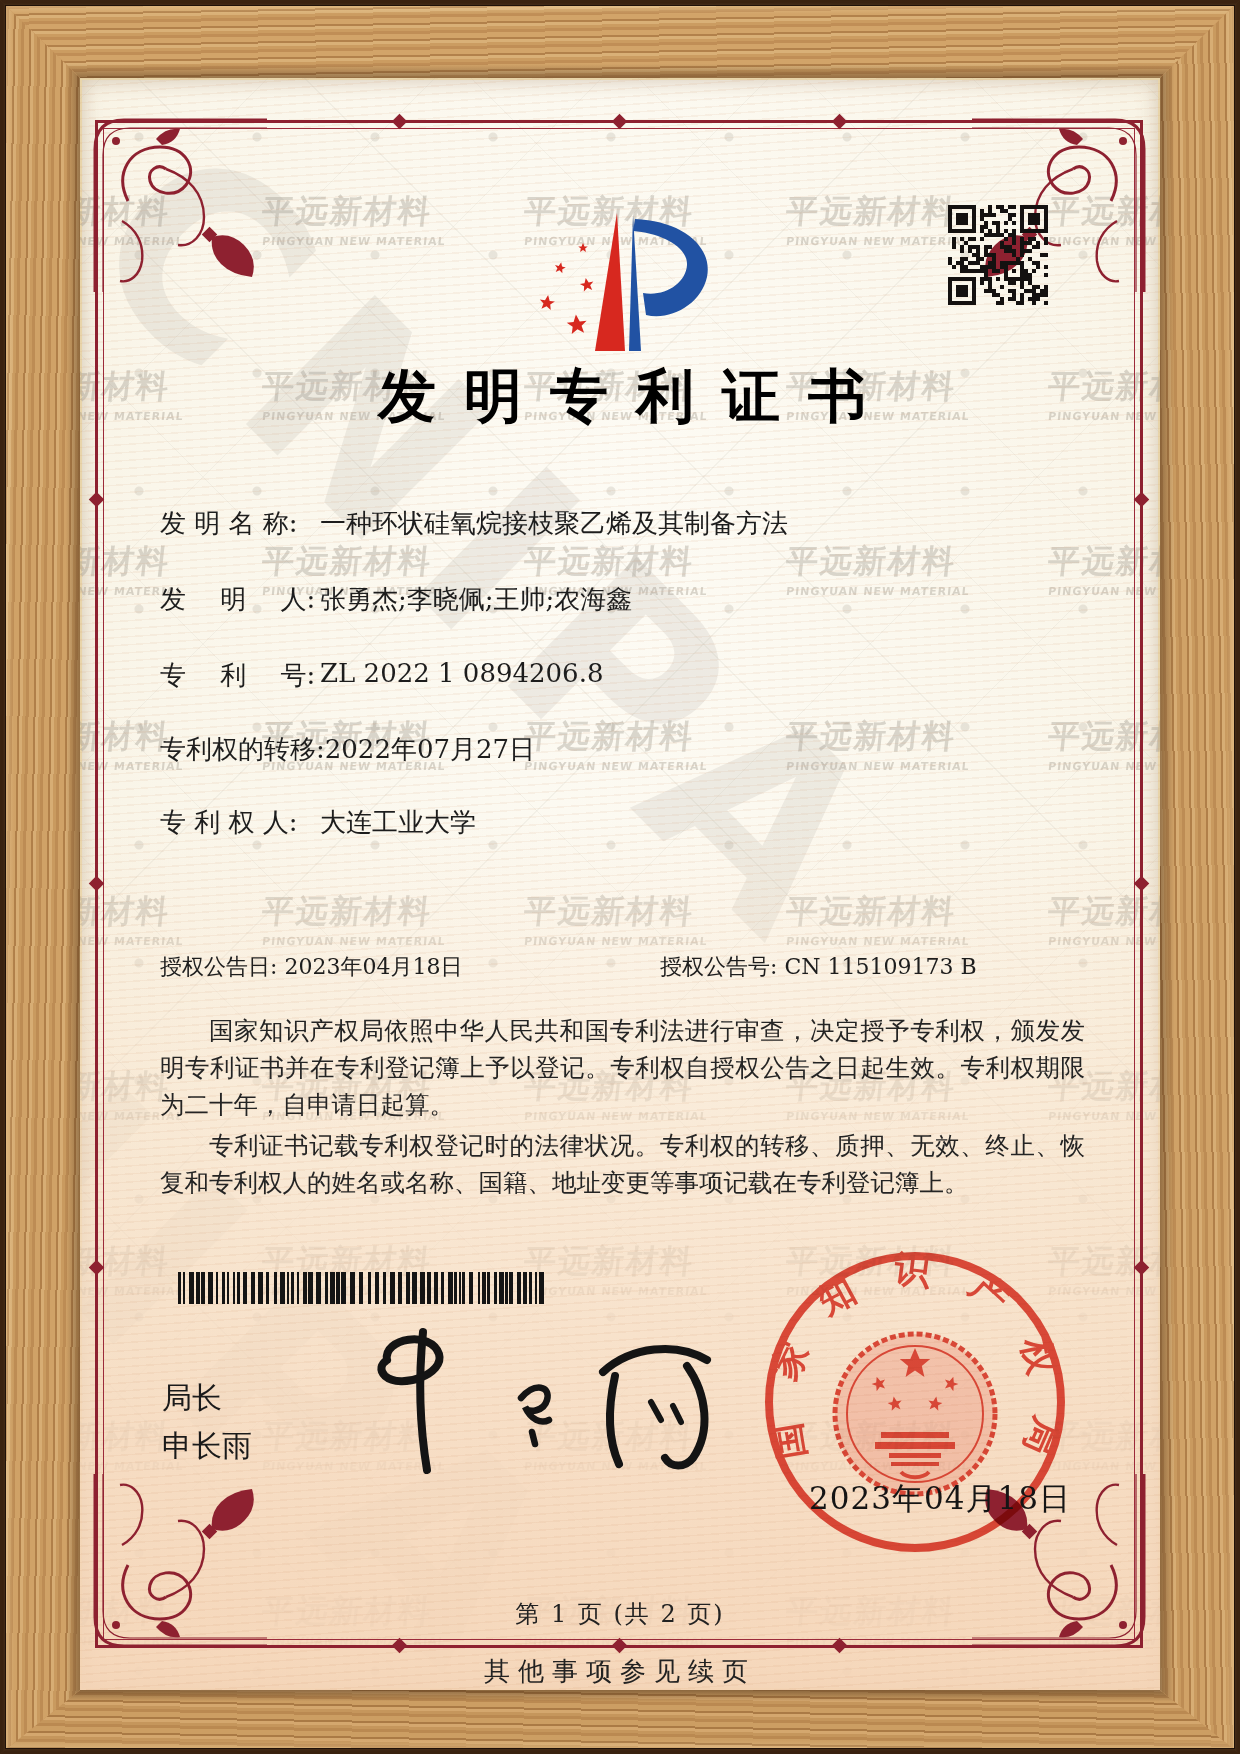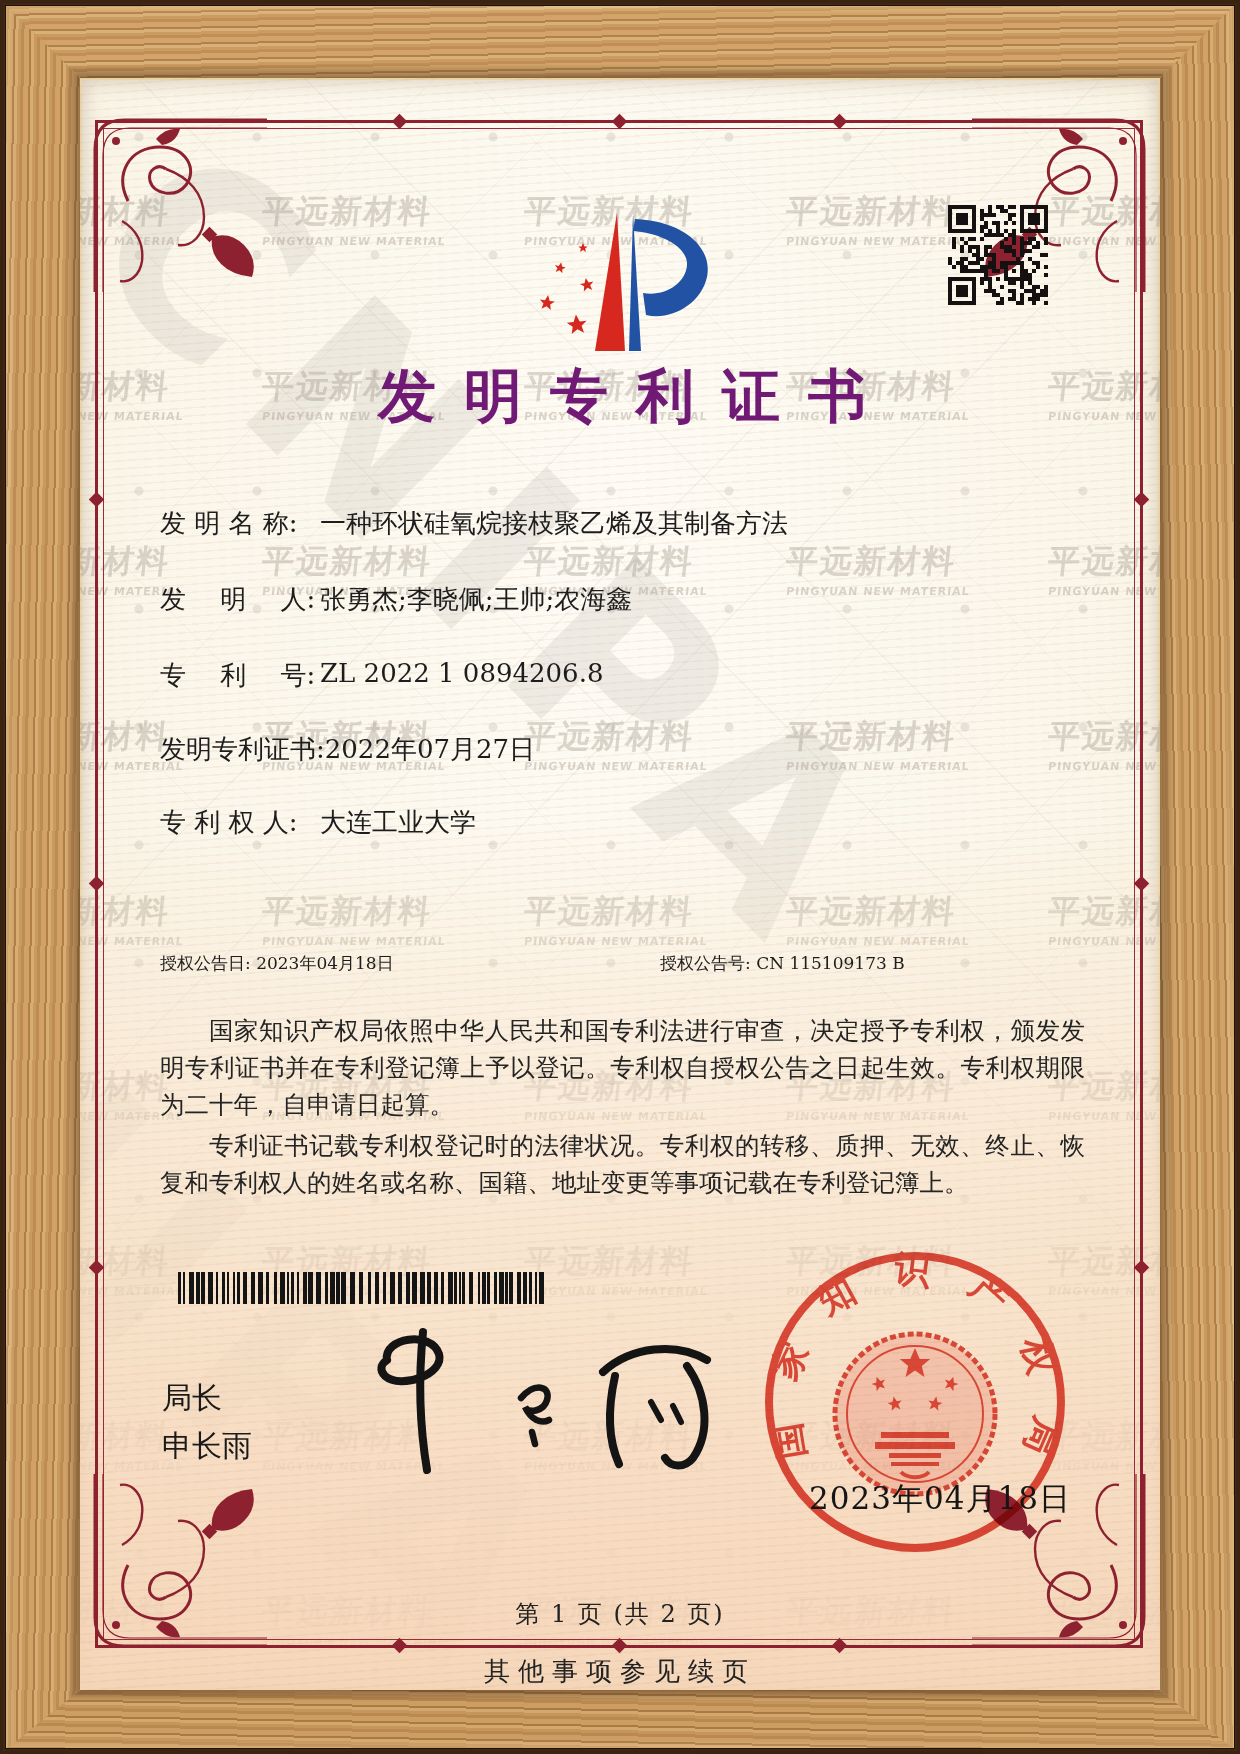--- a/index.html
+++ b/index.html
@@ -57,25 +57,25 @@
   .corner.tl{left:92px;top:117px;}
   .corner.tr{left:972px;top:117px;transform:scaleX(-1);}
   .corner.bl{left:92px;top:1474px;transform:scaleY(-1);}
   .corner.br{left:972px;top:1474px;transform:scale(-1,-1);}
   .edge-dia{position:absolute;width:11px;height:11px;background:#8e2130;transform:rotate(45deg);z-index:2;pointer-events:none;}
   
   .cert-no{position:absolute;left:158px;top:210px;z-index:3;font-size:27px;letter-spacing:3px;color:#222;}
   .logo{position:absolute;left:535px;top:203px;width:190px;height:152px;z-index:3;}
   .qr{position:absolute;left:948px;top:205px;width:100px;height:100px;z-index:3;}
   .title{position:absolute;left:0;top:358px;width:100%;text-align:center;z-index:3;
-    font-size:58px;font-weight:bold;letter-spacing:28px;padding-left:32px;box-sizing:border-box;color:#701a75;}
+    font-size:58px;font-weight:bold;letter-spacing:28px;padding-left:32px;box-sizing:border-box;color:#000000;}
   .frow{position:absolute;left:160px;width:930px;display:flex;z-index:3;font-size:26px;color:#1d1d1d;}
   .frow .lbl{flex:0 0 160px;white-space:pre;}
   .frow .val{white-space:pre;}
-  .grow{position:absolute;top:952px;z-index:3;font-size:17px;color:#1d1d1d;white-space:pre;}
+  .grow{position:absolute;top:952px;z-index:3;font-size:22px;color:#1d1d1d;white-space:pre;}
   .grow.g1{left:160px;} .grow.g2{left:660px;}
   .paras{position:absolute;left:160px;top:1012px;width:925px;z-index:3;font-size:24.5px;line-height:37px;
     text-align:justify;color:#242424;}
   .paras p{margin:0 0 4px 0;text-indent:2em;}
   .barcode{position:absolute;left:178px;top:1272px;width:370px;height:32px;z-index:3;}
   .sig-title{position:absolute;left:162px;top:1378px;z-index:3;font-size:30px;
     font-family:"DejaVu Sans","Liberation Sans",sans-serif;color:#1a1a1a;}
   .sig-name{position:absolute;left:162px;top:1426px;z-index:3;font-size:30px;
     font-family:"DejaVu Sans","Liberation Sans",sans-serif;color:#1a1a1a;}
   .signature{position:absolute;left:335px;top:1302px;width:395px;height:180px;z-index:4;}
@@ -647,21 +647,21 @@
   </div>
   <div class="frow" style="top:582px">
     <span class="lbl">发　 明　 人:</span>
     <span class="val">张勇杰;李晓佩;王帅;农海鑫</span>
   </div>
   <div class="frow" style="top:658px">
     <span class="lbl">专　 利　 号:</span>
     <span class="val">ZL 2022 1 0894206.8</span>
   </div>
   <div class="frow" style="top:732px">
-    <span class="lbl">发明专利证书:</span>
+    <span class="lbl">专利权的转移:</span>
     <span class="val">2022年07月27日</span>
   </div>
   <div class="frow" style="top:805px">
     <span class="lbl">专 利 权 人:</span>
     <span class="val">大连工业大学</span>
   </div>
 
   <div class="grow g1"><span>授权公告日: </span><span>2023年04月18日</span></div>
   <div class="grow g2"><span>授权公告号: </span><span>CN 115109173 B</span></div>
 

